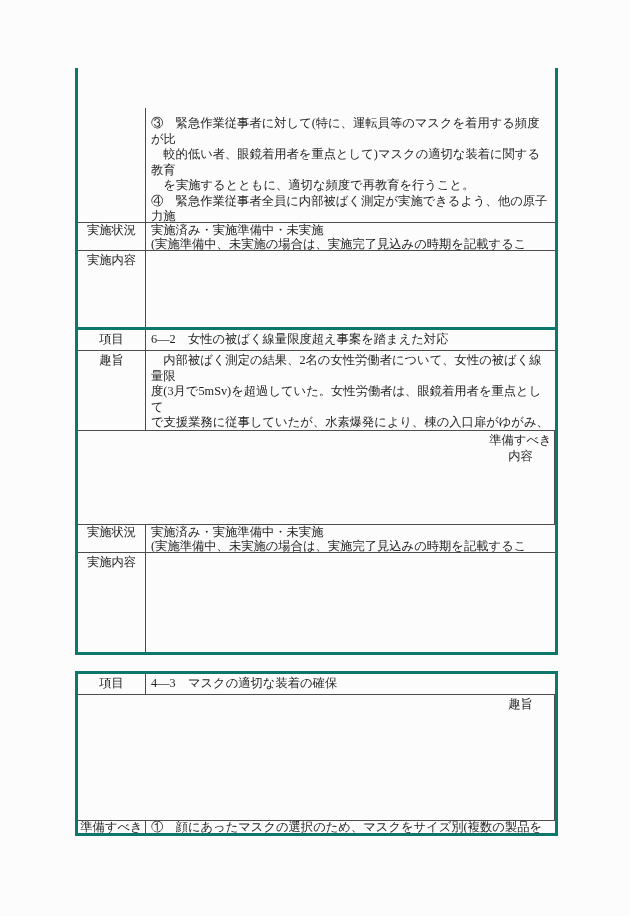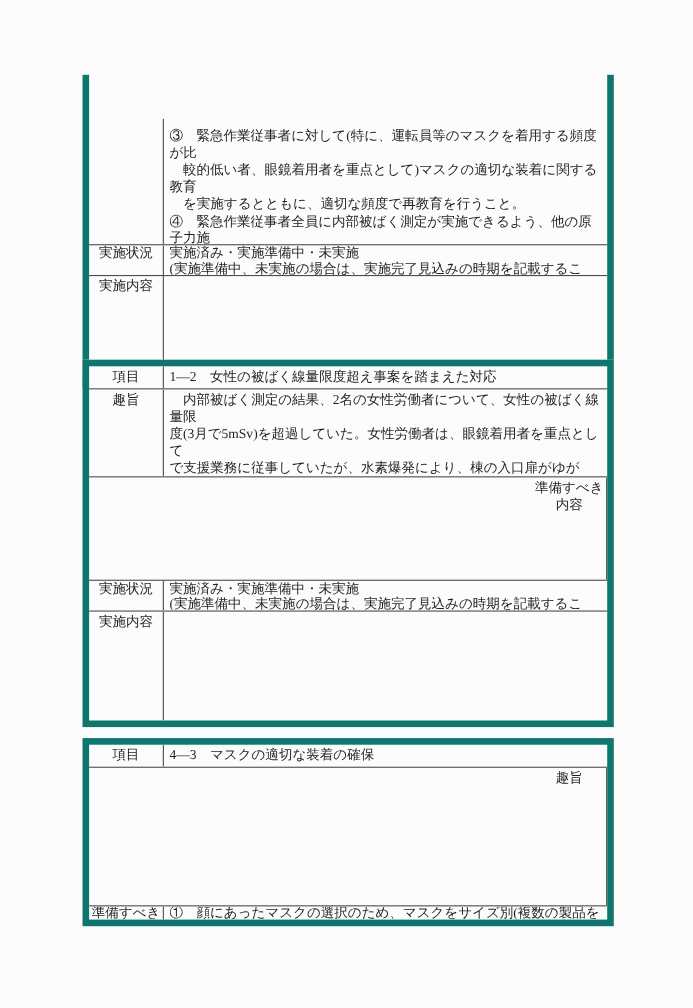--- a/index.html
+++ b/index.html
@@ -13,21 +13,21 @@
     width:630px;height:916px;
     background:#fcfcfc;
     color:#1f1f1f;
     font-size:12.3px;
     overflow:hidden;
   }
   .tbl{
     position:absolute;
     left:75px;
     width:483px;
-    border:6px solid #0f766e;
+    border:3px solid #0f766e;
     box-sizing:border-box;
     background:#fcfcfc;
   }
   .tbl-continued{border-top:none;}
   .t1{top:68px;}
   .t2{top:327px;}
   .t3{top:671px;}
   .row{
     display:flex;
     box-sizing:border-box;
@@ -83,21 +83,21 @@
     </div>
     <div class="row h96">
       <div class="cell label">実施内容</div>
       <div class="cell content"></div>
     </div>
   </section>
 
   <section class="tbl t2">
     <div class="row h20">
       <div class="cell label">項目</div>
-      <div class="cell content">1―2　女性の被ばく線量限度超え事案を踏まえた対応</div>
+      <div class="cell content">6―2　女性の被ばく線量限度超え事案を踏まえた対応</div>
     </div>
     <div class="row h80">
       <div class="cell label">趣旨</div>
       <div class="cell content">　内部被ばく測定の結果、2名の女性労働者について、女性の被ばく線量限
 度(3月で5mSv)を超過していた。女性労働者は、眼鏡着用者を重点として
 で支援業務に従事していたが、水素爆発により、棟の入口扉がゆがみ、棟内
 への放射性物質の流入を完全に防ぐことができない状況にあったことを踏
 まえ、以下の事項を実施する必要がある。</div>
     </div>
     <div class="row h94 pt1">

